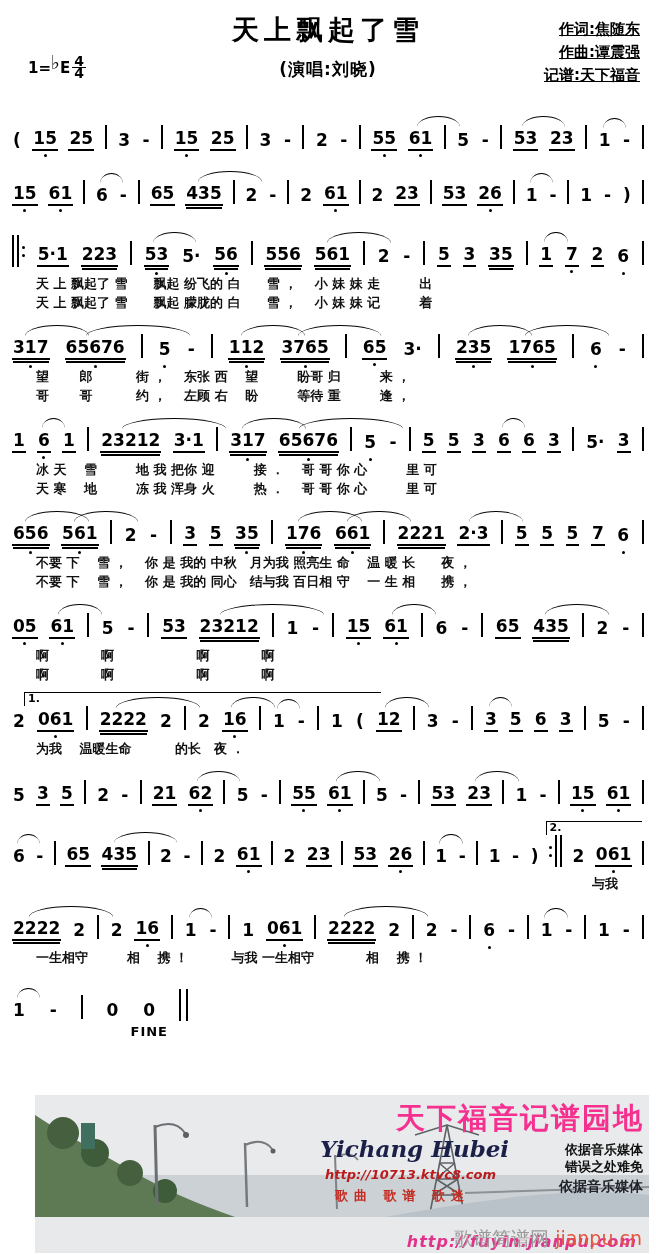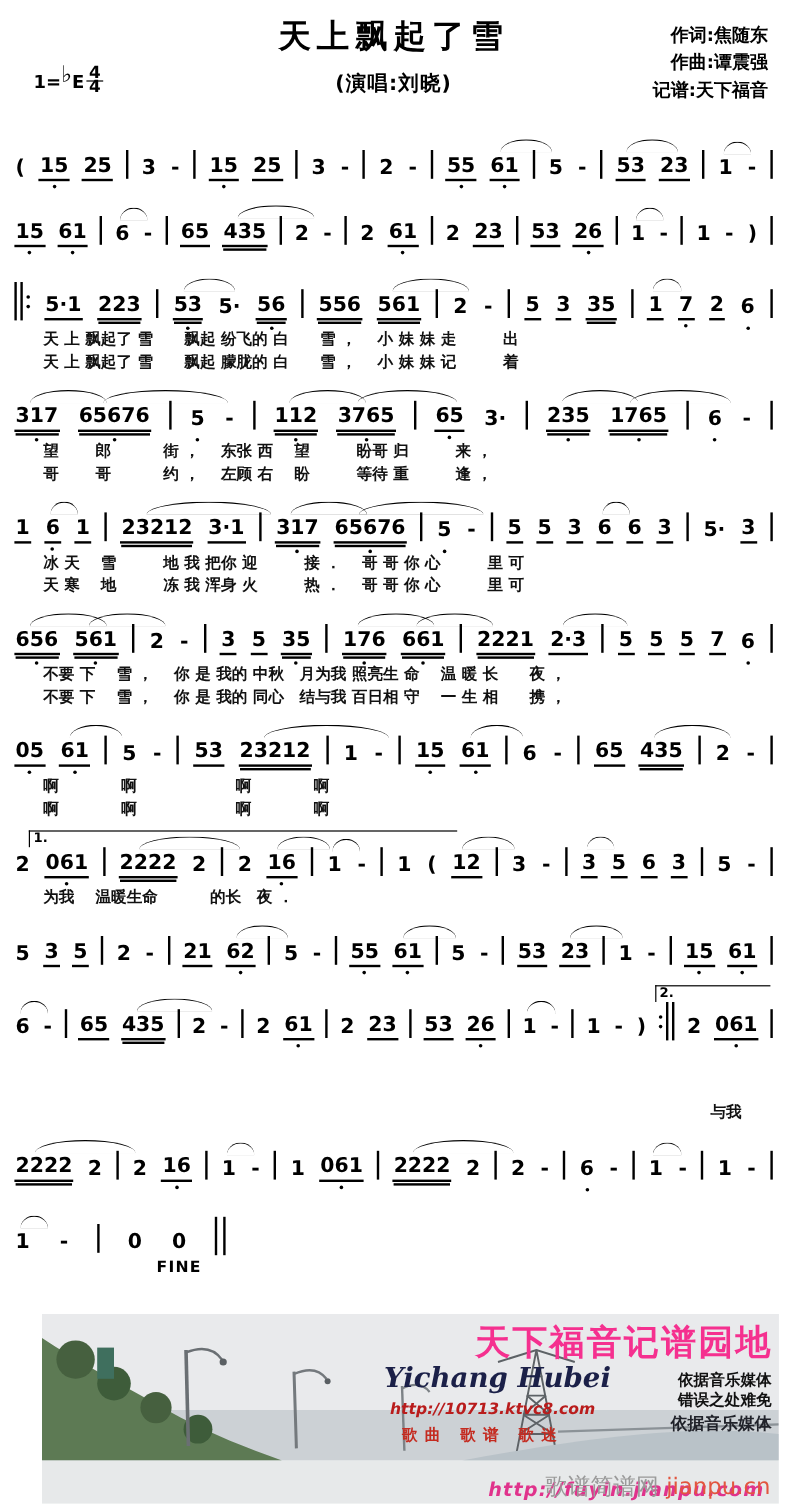--- a/index.html
+++ b/index.html
@@ -8,42 +8,42 @@
 
   
   .header{position:relative;height:100px;padding-top:12px;}
   .keysig{position:absolute;left:28px;top:56px;font-size:15px;font-weight:bold;display:flex;align-items:center;}
   .keysig .flat{font-size:19px;position:relative;top:-6px;}
   .meter{display:inline-flex;flex-direction:column;align-items:center;line-height:11px;font-size:14px;margin-left:2px;}
   .meter i{font-style:normal;}
   .meter i:first-child{border-bottom:1.5px solid #000;padding:0 2px;}
   .title{text-align:center;font-size:27px;font-weight:bold;letter-spacing:5px;}
   .subtitle{text-align:center;font-size:17px;font-weight:bold;margin-top:10px;letter-spacing:1px;}
-  .credits{position:absolute;right:16px;top:18px;text-align:right;font-size:15px;font-weight:bold;line-height:23px;}
+  .credits{position:absolute;right:16px;top:18px;text-align:right;font-size:15px;font-weight:bold;line-height:23px;text-decoration:underline;}
 
   
   .score{padding:0 6px;}
   .mline-wrap{position:relative;margin:0 4px 9px 4px;padding-top:13px;}
   .mline{display:flex;justify-content:space-between;align-items:flex-end;
          font-size:17px;font-weight:bold;padding:0 2px 7px 2px;}
   .tk{position:relative;display:inline-block;line-height:22px;padding:0 1px;white-space:nowrap;}
   .tk.u1,.tk.u2{border-bottom:2px solid #000;}
   .tk.u2::after{content:"";position:absolute;left:1px;right:1px;bottom:-5px;height:2px;background:#000;}
   .tk .db{position:absolute;left:50%;margin-left:-1.5px;bottom:-8px;width:3px;height:3px;border-radius:50%;background:#000;}
   .tk.u2 .db{bottom:-10px;}
   .tk.arc::before{content:"";position:absolute;left:35%;width:170%;top:-11px;height:10px;
         border-top:1.6px solid #000;border-radius:50% 50% 0 0/100% 100% 0 0;pointer-events:none;}
   .bar{width:2px;height:24px;background:#000;align-self:flex-end;margin-bottom:2px;}
   .finalbar{width:5px;height:32px;border-left:2px solid #000;border-right:2px solid #000;align-self:flex-end;}
   .rep{display:inline-flex;gap:3px;align-items:center;align-self:flex-end;height:32px;}
   .rep .rb{width:2px;height:32px;background:#000;}
   .rep .rd{display:flex;flex-direction:column;gap:5px;}
   .rep .rd i{width:3px;height:3px;border-radius:50%;background:#000;}
   .lyr{font-size:13px;line-height:19px;white-space:pre;font-weight:bold;color:#111;padding-left:26px;}
-  .lyr.right{text-align:right;padding-right:28px;margin-top:44px;}
+  .lyr.right{text-align:right;padding-right:28px;}
   .volta{position:absolute;top:-1px;height:13px;border-top:1.8px solid #000;font-size:11px;font-weight:bold;}
   .volta.left{left:14px;width:56%;border-left:1.8px solid #000;}
   .volta.right{right:4px;width:15%;border-left:1.8px solid #000;}
   .volta b{position:absolute;left:3px;top:-1px;font-weight:bold;}
   .w-narrow{width:180px;}
   .fine{font-size:13px;font-weight:bold;letter-spacing:1px;text-align:right;padding-right:22px;margin-top:-4px;}
 
   
   .banner{position:absolute;left:35px;top:1095px;width:614px;height:158px;overflow:hidden;background:#e7e9ea;}
   .banner svg{position:absolute;left:0;top:0;}
@@ -427,20 +427,21 @@
         <span class="tk">6<i class="db"></i></span>
         <span class="tk">-</span>
         <span class="bar"></span>
         <span class="tk arc">1</span>
         <span class="tk">-</span>
         <span class="bar"></span>
         <span class="tk">1</span>
         <span class="tk">-</span>
         <span class="bar"></span>
       </div>
+      <div class="lyr">一生相守　　　相　 携 ！　　　 与我 一生相守　　　　相　 携 ！</div>
     </div>
     <div class="mline-wrap w-narrow">
       <div class="mline">
         <span class="tk arc">1</span>
         <span class="tk">-</span>
         <span class="bar"></span>
         <span class="tk">0</span>
         <span class="tk">0</span>
         <span class="finalbar"></span>
       </div>

